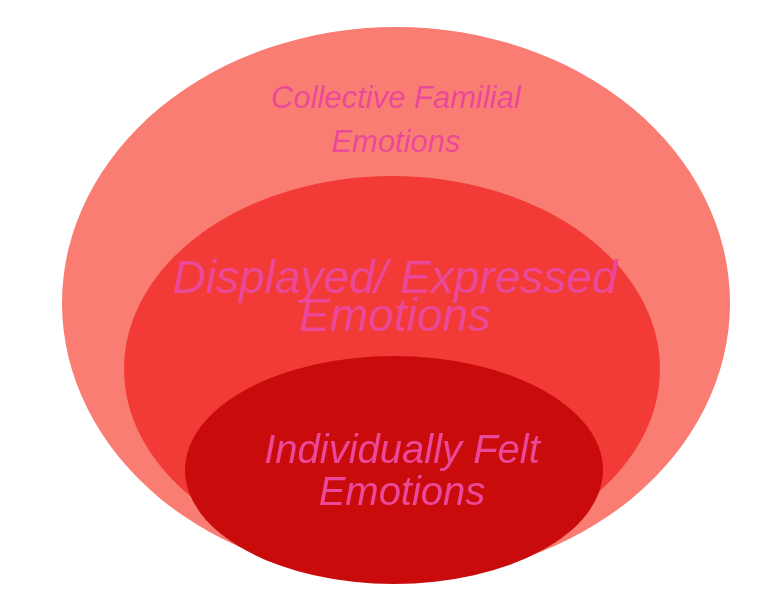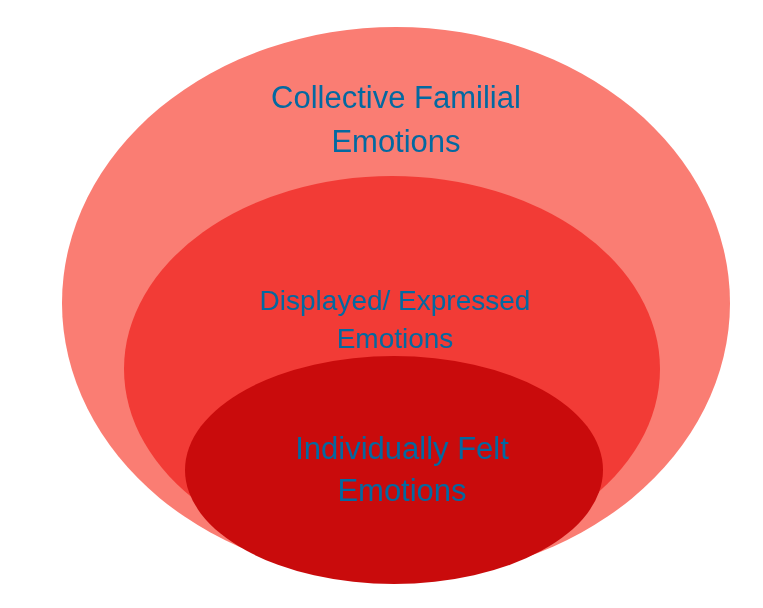--- a/index.html
+++ b/index.html
@@ -39,44 +39,45 @@
   .ellipse.inner {
     left: 185px;
     top: 356px;
     width: 418px;
     height: 228px;
     z-index: 3;
   }
   .label {
     position: absolute;
     z-index: 10;
-    color: #0369a1;
+    color: #ec4899;
     text-align: center;
     transform: translateX(-50%);
     white-space: nowrap;
+    font-style: italic;
   }
   .label .line {
     display: block;
   }
   .label-outer {
     left: 396px;
     top: 76px;
     font-size: 31px;
     line-height: 44px;
   }
   .label-middle {
     left: 395px;
-    top: 282px;
-    font-size: 28px;
+    top: 258px;
+    font-size: 46px;
     line-height: 38px;
   }
   .label-inner {
     left: 402px;
     top: 428px;
-    font-size: 31px;
+    font-size: 40px;
     line-height: 42px;
   }
 </style>
 </head>
 <body>
 
 <div class="canvas">
 
   <div class="ellipse outer" style="background: rgb(250, 125, 115);"></div>
 

